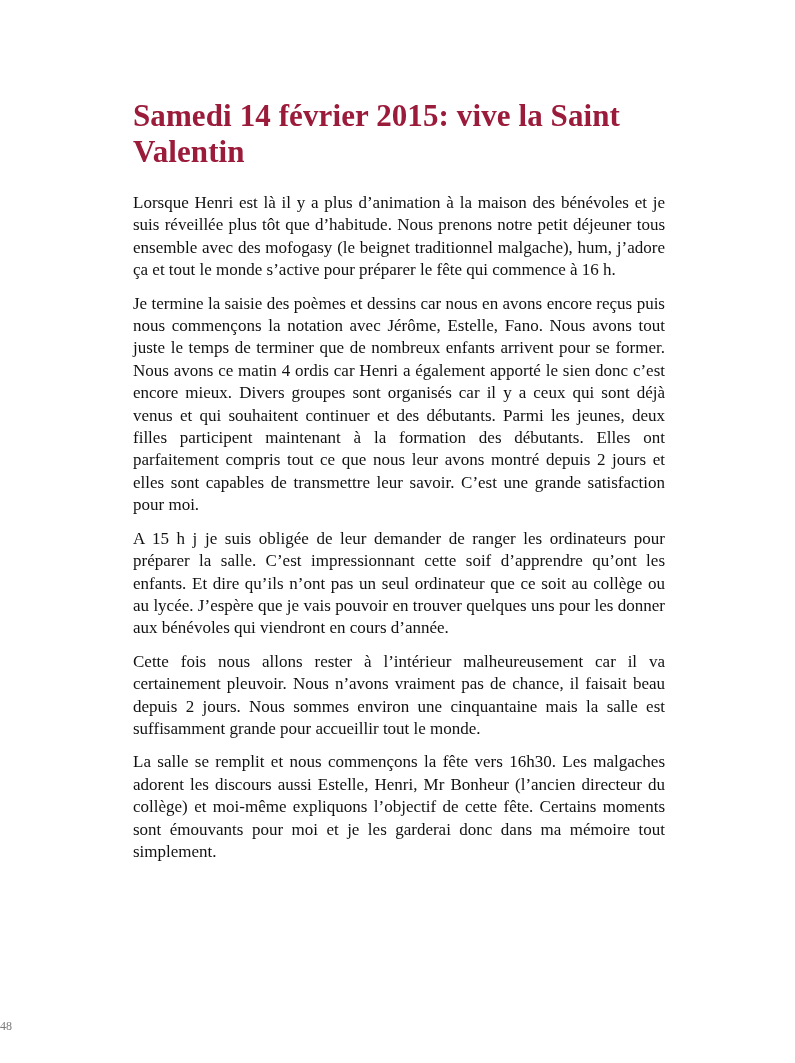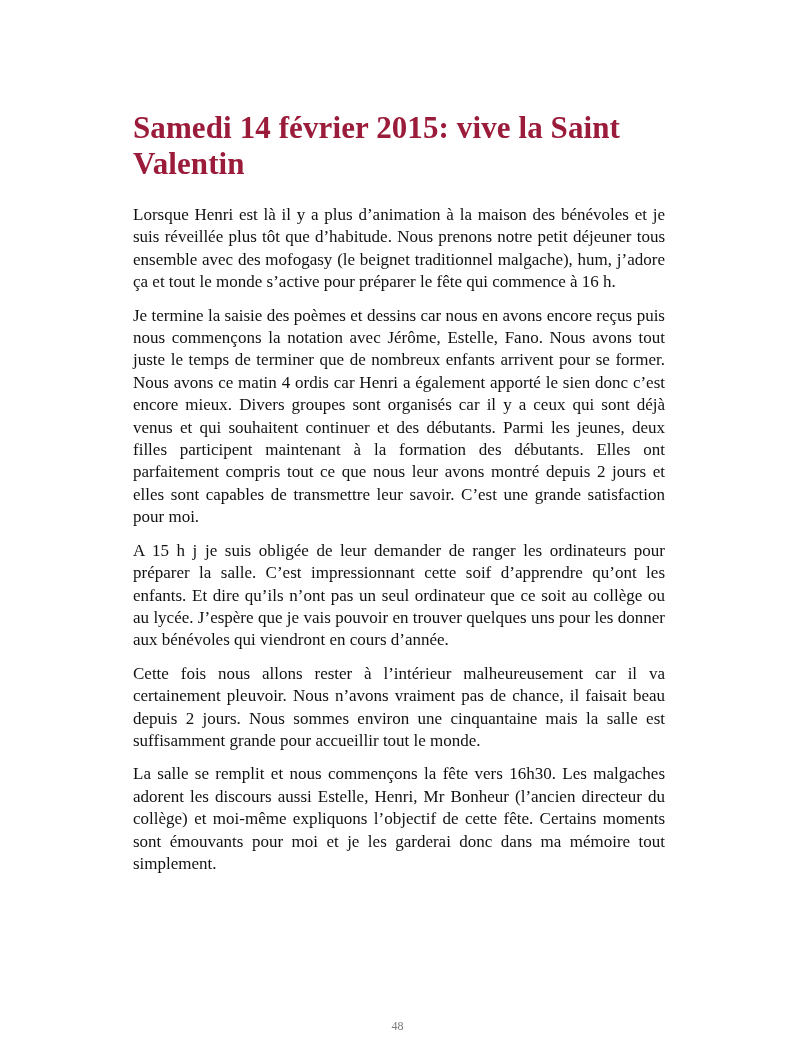--- a/index.html
+++ b/index.html
@@ -20,41 +20,40 @@
       left: 133px;
       top: 98px;
       width: 532px;
     }
     .title {
       font-family: "Liberation Serif", "DejaVu Serif", serif;
       font-weight: bold;
       font-size: 31px;
       line-height: 36px;
       color: #9b1b3a;
-      margin: 12px 0 22px 0;
+      margin: 0 0 22px 0;
       letter-spacing: 0.1px;
     }
     .greeting {
       font-weight: bold;
       font-size: 15.5px;
       line-height: 22px;
       margin: 0 0 11px 0;
     }
     .para {
       font-size: 17px;
       line-height: 22.4px;
       text-align: justify;
       margin: 0 0 11px 0;
     }
     .page-number {
       position: absolute;
       left: 0;
       width: 795px;
       top: 1019px;
-      text-align: center;
       font-size: 12px;
       color: #7a7a7a;
       font-family: "Liberation Serif", "DejaVu Serif", serif;
     }
   </style>
 </head>
 <body>
 
 <div class="page">
   <h1 class="title">Samedi 14 février 2015: vive la Saint Valentin</h1>

